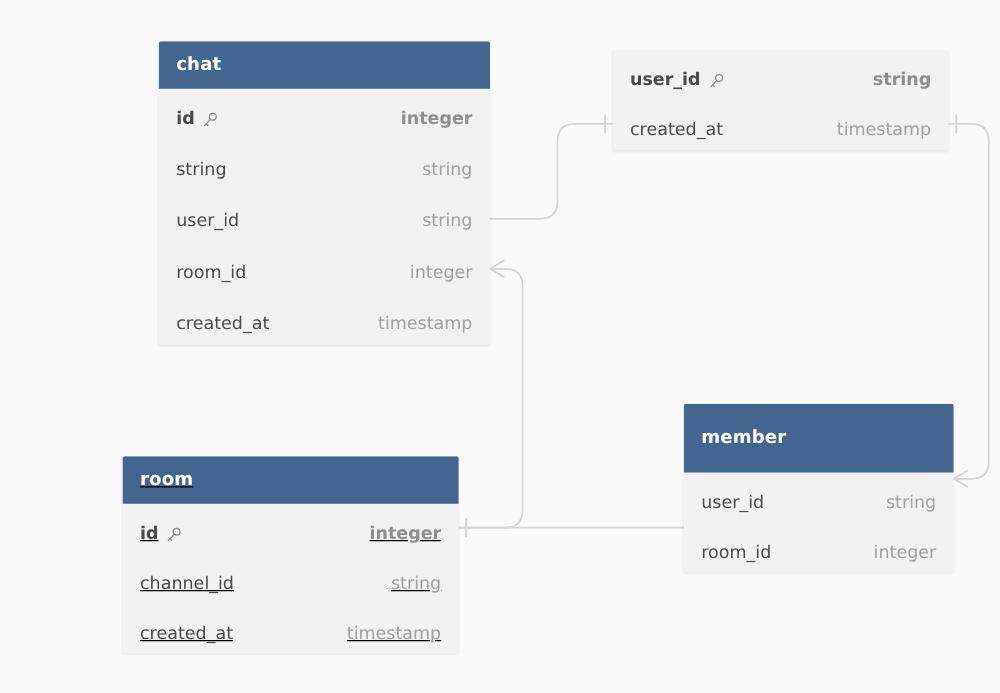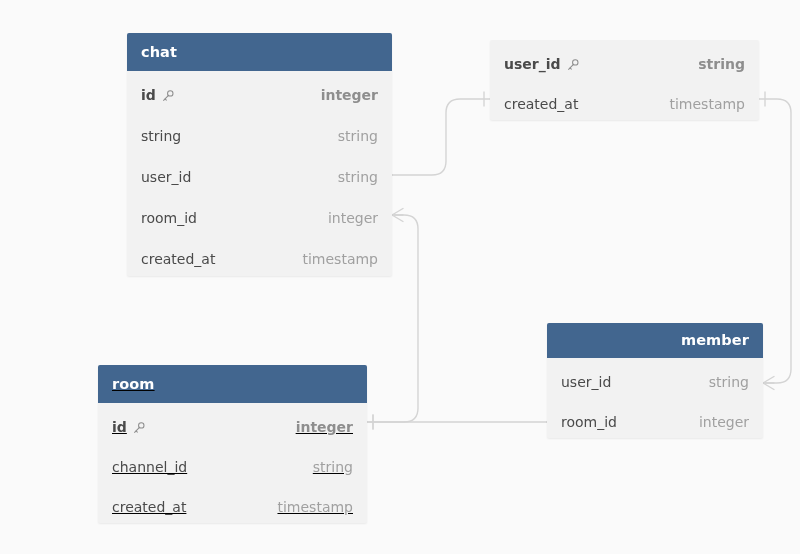--- a/index.html
+++ b/index.html
@@ -215,21 +215,21 @@
           <span class="col-type">string</span>
         </div>
         <div class="row" style="height: 40px;">
           <span class="col-name">
             <span>created_at</span>
           </span>
           <span class="col-type">timestamp</span>
         </div>
       </div>
       <div class="table-card" style="left: 515px; top: 323px; width: 216px;">
-        <div class="table-header" style="height: 35px; justify-content: flex-end;">
+        <div class="table-header" style="height: 55px;">
           <span>member</span>
         </div>
         <div class="row" style="height: 40px;">
           <span class="col-name">
             <span>user_id</span>
           </span>
           <span class="col-type">string</span>
         </div>
         <div class="row" style="height: 40px;">
           <span class="col-name">

